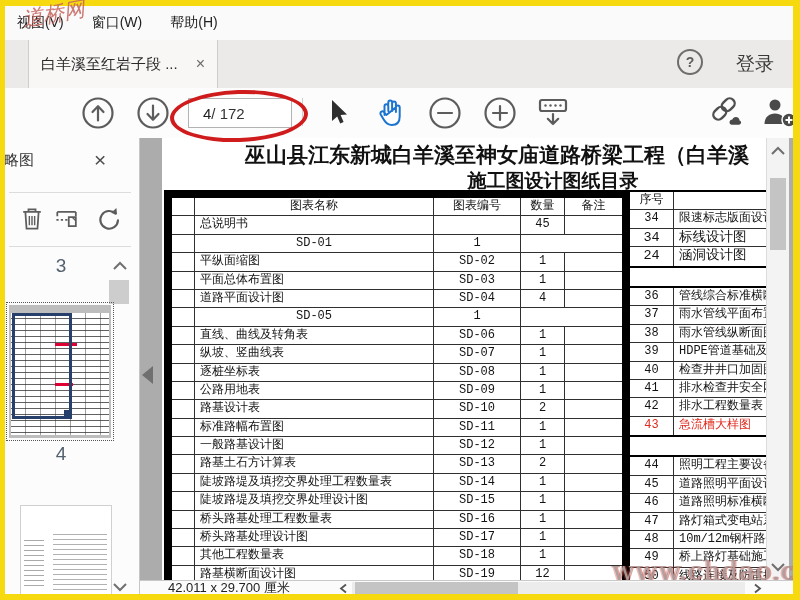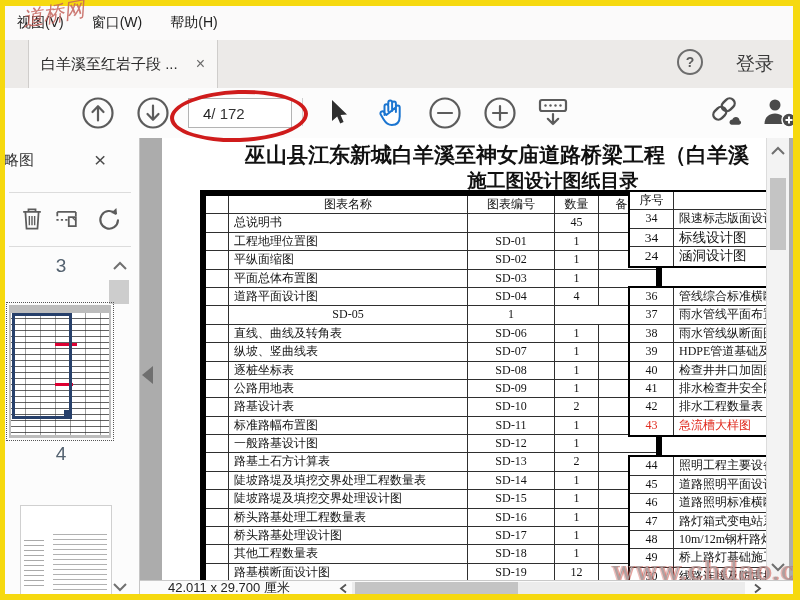--- a/index.html
+++ b/index.html
@@ -57,24 +57,24 @@
   .t4{position:absolute;left:15px;top:367px;width:90px;height:88px;background:#fff;border:1px solid #d0d0d0;}
   .t4l{position:absolute;left:3px;top:30px;width:20px;bottom:4px;background-image:
        repeating-linear-gradient(to bottom,transparent 0 4px,rgba(100,100,100,.55) 4px 5px);}
   .t4r{position:absolute;left:32px;top:24px;right:4px;bottom:4px;background-image:
        repeating-linear-gradient(to bottom,transparent 0 4px,rgba(100,100,100,.5) 4px 5px);}
   
   .main{position:absolute;left:140px;top:138px;right:7px;bottom:6px;background:#acacac;overflow:hidden;}
   .collapse{position:absolute;left:2px;top:228px;width:0;height:0;
             border-top:9px solid transparent;border-bottom:9px solid transparent;border-right:11px solid #6f6f6f;}
   .page{position:absolute;left:22px;top:0;width:604px;height:442px;background:#fff;overflow:hidden;
-        font-family:Liberation Serif, serif;}
+        font-family:Liberation Mono, monospace;}
   .title1{position:absolute;left:83px;top:3px;font-size:21px;font-weight:700;white-space:nowrap;color:#111;}
   .title2{position:absolute;left:241px;top:30px;width:300px;text-align:center;font-size:19px;font-weight:700;color:#111;}
-  .ltable{position:absolute;left:2px;top:52px;width:450px;border:6px solid #000000;background:#fff;box-sizing:content-box;margin-left:36px;}
+  .ltable{position:absolute;left:2px;top:52px;width:450px;border:8px solid #000000;background:#fff;box-sizing:content-box;}
   .rtable{position:absolute;left:466px;top:52px;width:138px;height:390px;overflow:hidden;}
   .rseg{border:2px solid #000;width:210px;box-sizing:border-box;background:#fff;}
   .rgap{height:18.4px;}
   .trow{display:grid;height:18.4px;border-bottom:1px solid #2f2f2f;box-sizing:border-box;}
   .ltable .trow:last-child,.rseg .trow:last-child{border-bottom:none;}
   .lrow{grid-template-columns:23px 239px 87px 44px 1fr;}
   .rrow{grid-template-columns:44px 1fr;}
   .cell{border-right:1px solid #2f2f2f;font-size:12px;line-height:17px;text-align:center;
         overflow:hidden;white-space:nowrap;color:#131313;}
   .cell:last-child{border-right:none;}
@@ -272,21 +272,20 @@
         </div>
         <div class="trow lrow">
           <div class="cell c0"></div>
           <div class="cell c1 al">总说明书</div>
           <div class="cell c2"></div>
           <div class="cell c3">45</div>
           <div class="cell c4"></div>
         </div>
         <div class="trow lrow">
           <div class="cell c0"></div>
-          <div class="cell c1 al">工程地理位置图</div>
           <div class="cell c2">SD-01</div>
           <div class="cell c3">1</div>
           <div class="cell c4"></div>
         </div>
         <div class="trow lrow">
           <div class="cell c0"></div>
           <div class="cell c1 al">平纵面缩图</div>
           <div class="cell c2">SD-02</div>
           <div class="cell c3">1</div>
           <div class="cell c4"></div>

